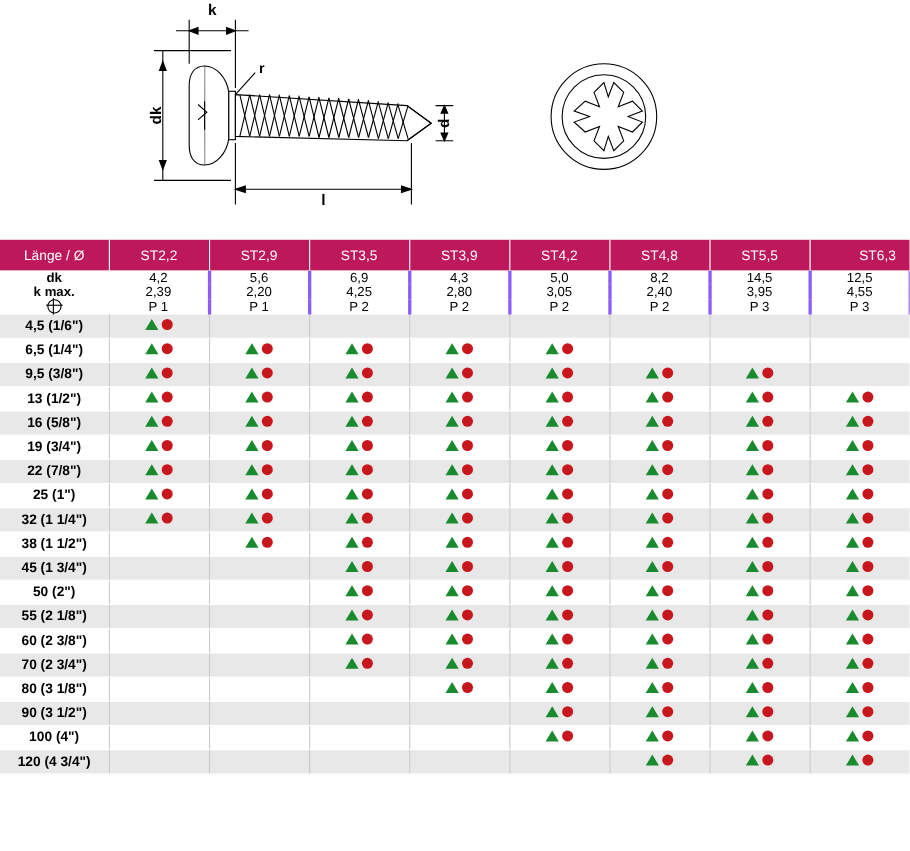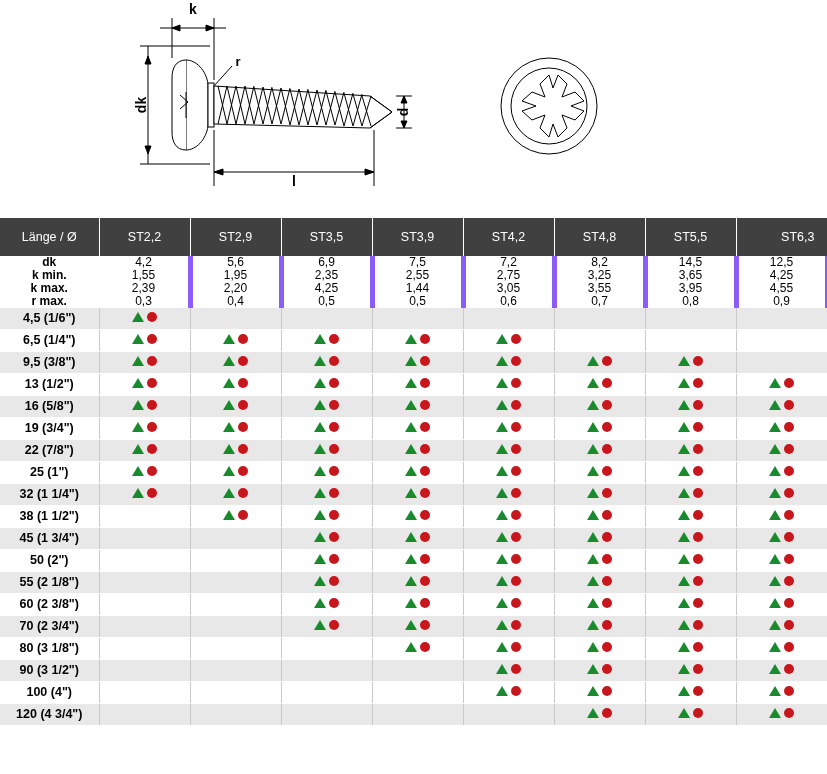--- a/index.html
+++ b/index.html
@@ -53,30 +53,30 @@
     line-height: 13px;
     font-size: 12px;
     border-right: 1px solid #ffffff;
     background: #ffffff;
   }
   .prow td.pname {
     font-weight: bold;
     text-align: center;
   }
   .prow td.sep {
-    border-right: 5px solid #8b5cf6;
+    border-right: 3px solid #8b5cf6;
   }
 
   
   .hrow th {
-    background: #404040;
+    background: #be185d;
     color: #ffffff;
     font-weight: bold;
     font-size: 12.5px;
-    height: 38px;
+    height: 28px;
     line-height: 20px;
     border-right: 1px solid #ffffff;
   }
   .hrow th:last-child { border-right: none; padding-left: 32px; }
 
   
   .drow td {
     height: 21px;
     line-height: 21px;
     border-right: 1px solid #c9c9c9;
@@ -233,58 +233,47 @@
         <col class="dia">
         <col class="dia">
         <col class="dia">
     </colgroup>
     <tbody id="param-body">
         <tr class="prow">
           <td class="pname">dk</td>
           <td class="sep">4,2</td>
           <td class="sep">5,6</td>
           <td class="sep">6,9</td>
-          <td class="sep">7,5</td>
-          <td class="sep">7,2</td>
+          <td class="sep">4,3</td>
+          <td class="sep">5,0</td>
           <td class="sep">8,2</td>
           <td class="sep">14,5</td>
           <td class="sep">12,5</td>
-        </tr>
-        <tr class="prow">
-          <td class="pname">k min.</td>
-          <td class="sep">1,55</td>
-          <td class="sep">1,95</td>
-          <td class="sep">2,35</td>
-          <td class="sep">2,55</td>
-          <td class="sep">2,75</td>
-          <td class="sep">3,25</td>
-          <td class="sep">3,65</td>
-          <td class="sep">4,25</td>
         </tr>
         <tr class="prow">
           <td class="pname">k max.</td>
           <td class="sep">2,39</td>
           <td class="sep">2,20</td>
           <td class="sep">4,25</td>
-          <td class="sep">1,44</td>
+          <td class="sep">2,80</td>
           <td class="sep">3,05</td>
-          <td class="sep">3,55</td>
+          <td class="sep">2,40</td>
           <td class="sep">3,95</td>
           <td class="sep">4,55</td>
         </tr>
         <tr class="prow">
-          <td class="pname">r max.</td>
-          <td class="sep">0,3</td>
-          <td class="sep">0,4</td>
-          <td class="sep">0,5</td>
-          <td class="sep">0,5</td>
-          <td class="sep">0,6</td>
-          <td class="sep">0,7</td>
-          <td class="sep">0,8</td>
-          <td class="sep">0,9</td>
+          <td class="pname"><span class="crosshair"></span></td>
+          <td class="sep">P 1</td>
+          <td class="sep">P 1</td>
+          <td class="sep">P 2</td>
+          <td class="sep">P 2</td>
+          <td class="sep">P 2</td>
+          <td class="sep">P 2</td>
+          <td class="sep">P 3</td>
+          <td class="sep">P 3</td>
         </tr>
       </tbody>
     <thead>
       <tr class="hrow" id="header-row">
           <th>Länge / Ø</th>
           <th>ST2,2</th>
           <th>ST2,9</th>
           <th>ST3,5</th>
           <th>ST3,9</th>
           <th>ST4,2</th>

